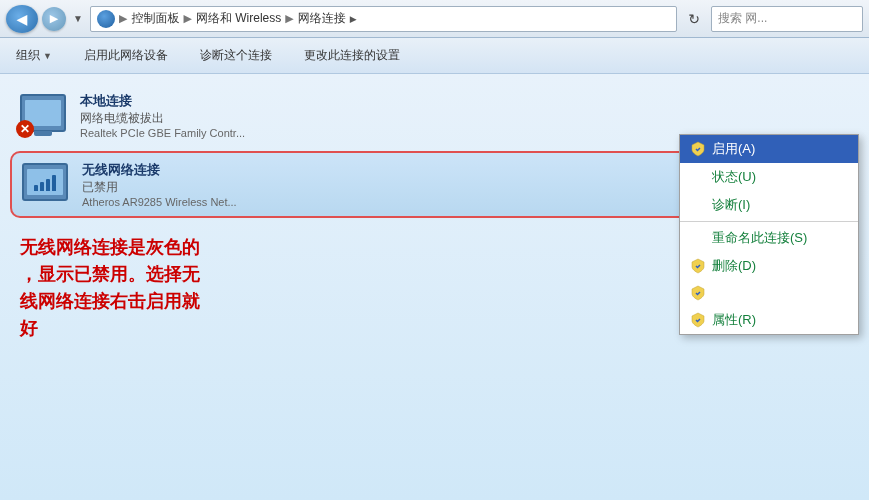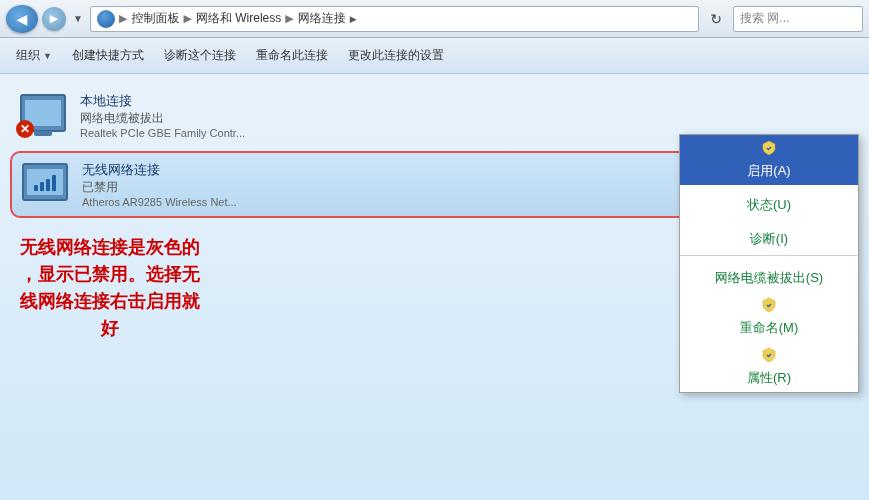--- a/index.html
+++ b/index.html
@@ -89,41 +89,41 @@
       width: 26px;
       height: 26px;
       display: flex;
       align-items: center;
       justify-content: center;
       cursor: pointer;
       color: #444;
       font-size: 14px;
     }
     .search-box {
-      width: 130px;
+      width: 152px;
       height: 26px;
       border: 1px solid #a0b0c0;
       border-radius: 2px;
       background: white;
       padding: 0 6px;
       font-size: 12px;
       display: flex;
       align-items: center;
       color: #888;
     }
 
     
     .toolbar {
       display: flex;
       align-items: center;
       background: linear-gradient(to bottom, #e8f0f8, #d4e4f4);
       border-bottom: 1px solid #b0c8e0;
       height: 36px;
       padding: 0 8px;
-      gap: 4px;
+      gap: 16px;
     }
     .toolbar-btn {
       display: flex;
       align-items: center;
       gap: 3px;
       padding: 4px 8px;
       font-size: 12px;
       color: #333;
       cursor: pointer;
       border-radius: 2px;
@@ -256,21 +256,21 @@
       width: 4px;
       background: #2060a0;
       border-radius: 1px 1px 0 0;
     }
 
     .conn-info {
       flex: 1;
     }
     .conn-name {
       font-size: 13px;
-      font-weight: normal;
+      font-weight: bold;
       color: #1a3a6a;
     }
     .conn-status {
       font-size: 12px;
       color: #555;
     }
     .conn-adapter {
       font-size: 11px;
       color: #666;
     }
@@ -278,21 +278,20 @@
     
     .annotation {
       position: absolute;
       left: 20px;
       top: 160px;
       font-size: 18px;
       font-weight: bold;
       color: #cc0000;
       line-height: 1.5;
       font-family: 'SimHei', 'Microsoft YaHei', sans-serif;
-      text-align: center;
     }
 
     
     .context-menu {
       position: absolute;
       right: 10px;
       top: 60px;
       width: 180px;
       background: white;
       border: 1px solid #a0a0a0;
@@ -301,21 +300,20 @@
       font-size: 13px;
     }
     .ctx-item {
       display: flex;
       align-items: center;
       padding: 5px 10px;
       gap: 6px;
       cursor: pointer;
       color: #333;
       min-height: 26px;
-      flex-direction: column;
     }
     .ctx-item.highlighted-ctx {
       background: #3060b8;
       color: white;
     }
     .ctx-item.highlighted-ctx .ctx-label {
       color: white;
     }
     .ctx-separator {
       height: 1px;
@@ -354,27 +352,24 @@
     <span>搜索 网...</span>
   </div>
 </div>
 
 <div class="toolbar">
   <div class="toolbar-btn">
     <span>组织</span>
     <span class="toolbar-dropdown">▼</span>
   </div>
   <div class="toolbar-btn">
-    <span>创建快捷方式</span>
+    <span>启用此网络设备</span>
   </div>
   <div class="toolbar-btn">
     <span>诊断这个连接</span>
-  </div>
-  <div class="toolbar-btn">
-    <span>重命名此连接</span>
   </div>
   <div class="toolbar-btn">
     <span>更改此连接的设置</span>
   </div>
 </div>
 
 <div class="main-area">
   <div class="connections-panel">
 
     <div class="connection-item">
@@ -434,30 +429,36 @@
       </div>
 
       <div class="ctx-item">
         <span style="width:16px;"></span>
         <span class="ctx-label">诊断(I)</span>
       </div>
       <div class="ctx-separator"></div>
 
       <div class="ctx-item">
         <span style="width:16px;"></span>
-        <span class="ctx-label">网络电缆被拔出(S)</span>
-      </div>
-
+        <span class="ctx-label">重命名此连接(S)</span>
+      </div>
 
       <div class="ctx-item">
         <svg class="shield-icon" viewBox="0 0 16 16">
           <path d="M8 1 L14 4 L14 9 C14 12 8 15 8 15 C8 15 2 12 2 9 L2 4 Z" fill="#f0d050" stroke="#c0a030" stroke-width="0.5"></path>
           <path d="M6 8 L7.5 9.5 L10 7" stroke="#3060c0" stroke-width="1.5" fill="none"></path>
         </svg>
-        <span class="ctx-label">重命名(M)</span>
+        <span class="ctx-label">删除(D)</span>
+      </div>
+
+      <div class="ctx-item">
+        <svg class="shield-icon" viewBox="0 0 16 16">
+          <path d="M8 1 L14 4 L14 9 C14 12 8 15 8 15 C8 15 2 12 2 9 L2 4 Z" fill="#f0d050" stroke="#c0a030" stroke-width="0.5"></path>
+          <path d="M6 8 L7.5 9.5 L10 7" stroke="#3060c0" stroke-width="1.5" fill="none"></path>
+        </svg>
       </div>
 
       <div class="ctx-item">
         <svg class="shield-icon" viewBox="0 0 16 16">
           <path d="M8 1 L14 4 L14 9 C14 12 8 15 8 15 C8 15 2 12 2 9 L2 4 Z" fill="#f0d050" stroke="#c0a030" stroke-width="0.5"></path>
           <path d="M6 8 L7.5 9.5 L10 7" stroke="#3060c0" stroke-width="1.5" fill="none"></path>
         </svg>
         <span class="ctx-label">属性(R)</span>
       </div>
     </div>

